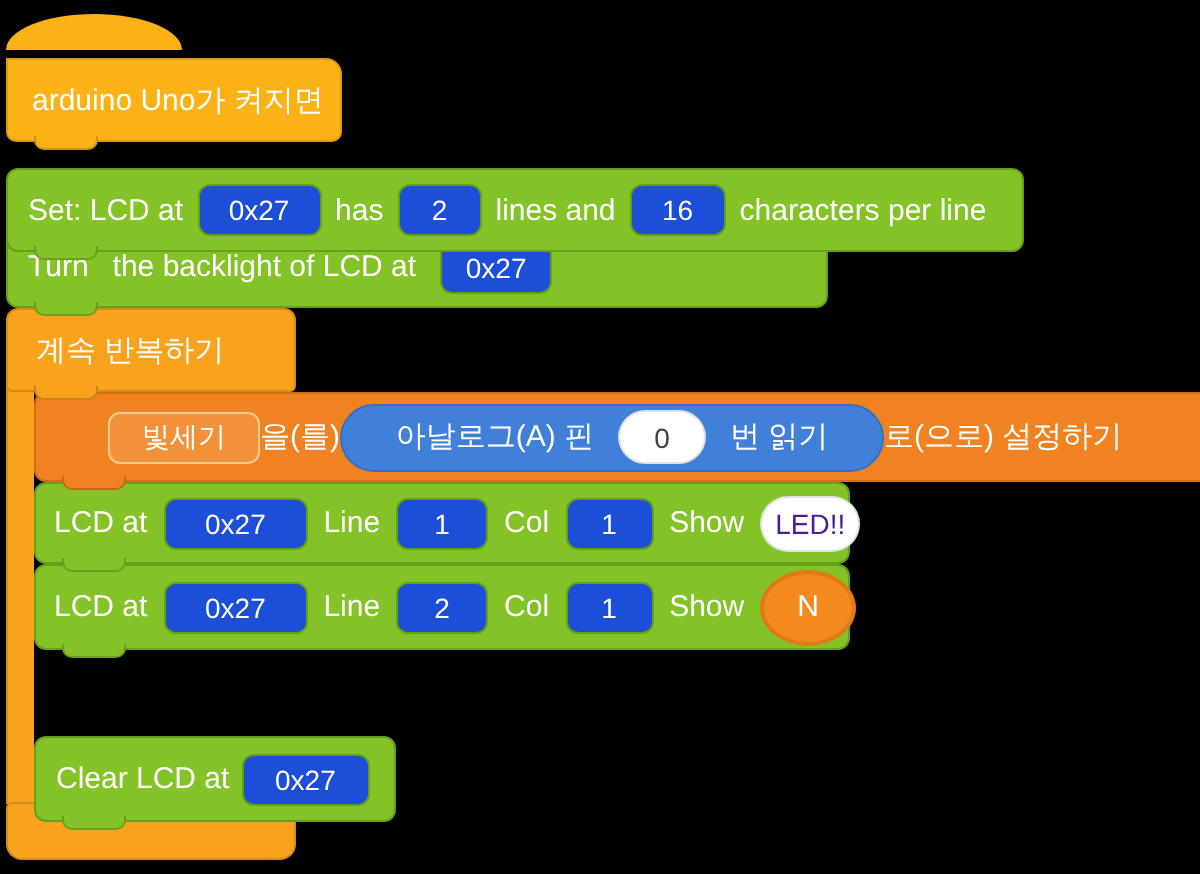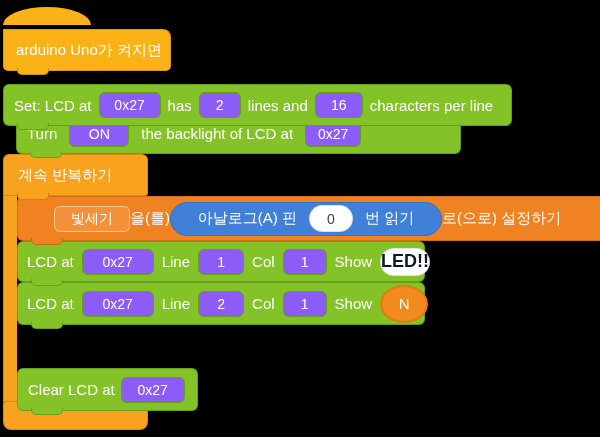--- a/index.html
+++ b/index.html
@@ -17,21 +17,21 @@
   
   .green{background:#84C327;border-color:rgba(30,70,0,.28);}
   .ctrl{background:#F9A21D;border-color:rgba(120,70,0,.25);}
   .dataOr{background:#F08222;border-color:rgba(120,50,0,.25);}
   .hatY{background:#FBB216;border-color:rgba(130,85,0,.25);}
   
   .field{
     display:flex;align-items:center;justify-content:center;box-sizing:border-box;
     height:26px;border-radius:6px;font-size:14px;color:#fff;flex:0 0 auto;
   }
-  .gfield{background:#8b5cf6;border:1px solid #65A012;}
+  .gfield{background:#1d4ed8;border:1px solid #65A012;}
   .ofield{background:#F3913A;border:1px solid #F8CB92;}
   .woval{
     display:flex;align-items:center;justify-content:center;box-sizing:border-box;
     background:#fff;border:1px solid rgba(0,0,0,.12);border-radius:999px;
     color:#404040;font-size:14px;flex:0 0 auto;
   }
   .pill-blue{
     display:flex;align-items:center;justify-content:center;gap:12px;box-sizing:border-box;
     background:#4080D8;border:1px solid #356FC4;border-radius:999px;
     height:34px;color:#fff;flex:0 0 auto;
@@ -46,38 +46,38 @@
     position:absolute;bottom:-5px;left:13px;width:30px;height:6px;
     border-radius:0 0 5px 5px;border:1px solid rgba(0,0,0,.18);border-top:none;
   }
   .tab.g{background:#84C327;} .tab.c{background:#F9A21D;}
   .tab.d{background:#F08222;} .tab.h{background:#FBB216;}
   
   .hat-dome{position:absolute;left:3px;top:7px;width:88px;height:18px;
     background:#FBB216;border-radius:44px 44px 0 0 / 18px 18px 0 0;z-index:19;}
   .b-hat {left:3px;top:19px;width:168px;height:42px;padding:0 12px;border-radius:0 8px 5px 5px;z-index:19;}
   .b-set {left:3px;top:74px;width:509px;height:42px;padding:0 10px;gap:7px;z-index:18;}
-  .b-turn{left:16px;top:103px;width:445px;height:41px;padding:0 10px;gap:12px;z-index:17;}
+  .b-turn{left:3px;top:103px;width:411px;height:41px;padding:0 10px;gap:12px;z-index:17;}
   .b-fhead{left:3px;top:144px;width:145px;height:42px;padding:0 14px;border-radius:6px 6px 3px 3px;z-index:16;}
   .c-arm {position:absolute;left:3px;top:186px;width:14px;height:216px;background:#F9A21D;
     border-left:1px solid rgba(120,70,0,.25);box-sizing:border-box;z-index:10;}
   .c-foot{position:absolute;left:3px;top:401px;width:145px;height:29px;background:#F9A21D;
     border:1px solid rgba(120,70,0,.25);border-radius:3px 3px 8px 8px;box-sizing:border-box;z-index:10;}
   .b-setvar{left:17px;top:186px;width:583px;height:45px;padding:0 16px 0 36px;gap:0;border-radius:6px 0 0 6px;border-right:none;z-index:15;}
   .b-lcd1{left:17px;top:231px;width:408px;height:41px;padding:0 9px;gap:8px;z-index:14;}
   .b-lcd2{left:17px;top:272px;width:408px;height:43px;padding:0 9px;gap:8px;z-index:13;}
   .b-wait{left:17px;top:315px;width:182px;height:43px;padding:0 0 0 40px;gap:12px;z-index:12;}
   .b-clear{left:17px;top:358px;width:181px;height:43px;padding:12px 10px;gap:6px;z-index:11;}
   
   .w76{width:76px;} .w72{width:72px;} .w64{width:64px;} .w62{width:62px;}
   .w60{width:60px;} .w56{width:56px;} .w48{width:48px;} .w46{width:46px;}
   .w44{width:44px;} .w42{width:42px;}
   .oval0{width:44px;height:27px;}
   .oval03{width:44px;height:28px;}
-  .pill-led{width:50px;height:28px;color:#0f172a;font-size:18px;font-weight:bold;}
+  .pill-led{width:50px;height:28px;color:#4c1d95;font-size:14px;}
   .nell{width:48px;height:38px;}
   .pillA{width:272px;}
 </style>
 </head>
 <body>
 
 <div class="canvas">
 
   <div class="hat-dome"></div>
   <div class="block hatY b-hat">
@@ -91,21 +91,20 @@
     <span class="lbl">has</span>
     <span class="field gfield w42">2</span>
     <span class="lbl">lines and</span>
     <span class="field gfield w48">16</span>
     <span class="lbl">characters per line</span>
     <i class="tab g"></i>
   </div>
 
   <div class="block green b-turn">
     <span class="lbl">Turn</span>
-    <span class="field gfield w60">ON</span>
     <span class="lbl">the backlight of LCD at</span>
     <span class="field gfield w56">0x27</span>
     <i class="tab g"></i>
   </div>
 
   <div class="block ctrl b-fhead">
     <span class="lbl">계속 반복하기</span>
     <i class="tab c"></i>
   </div>
   <div class="c-arm"></div>

